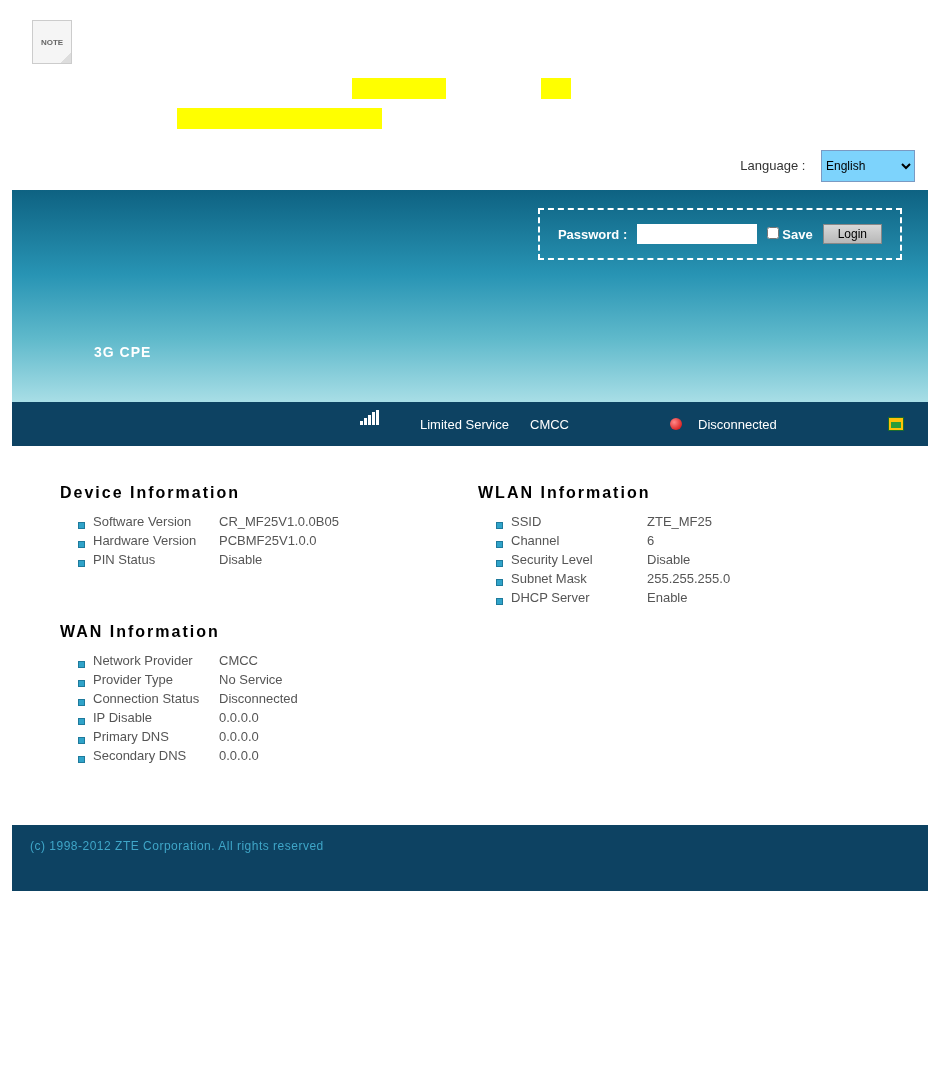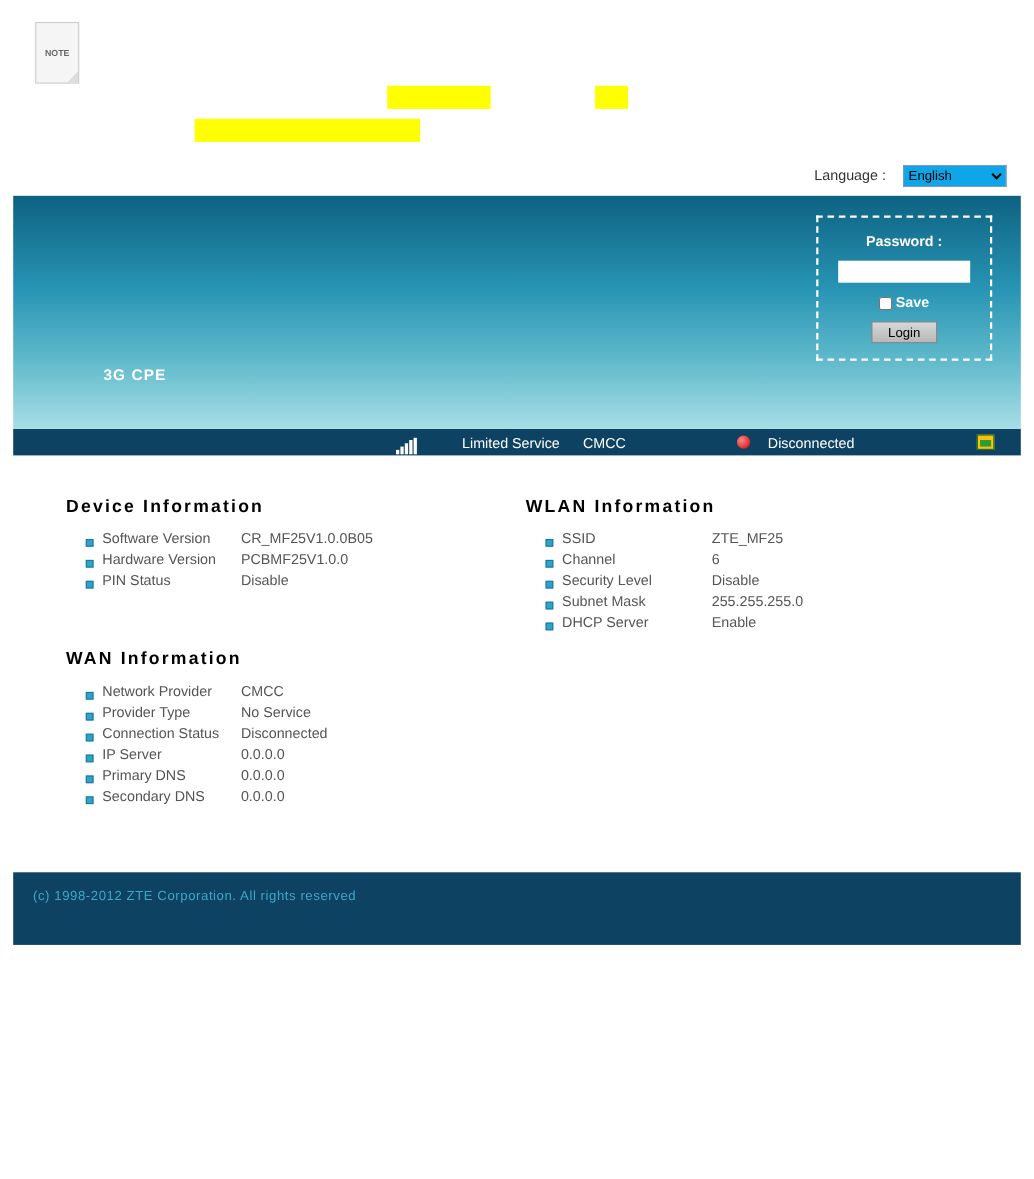--- a/index.html
+++ b/index.html
@@ -10,21 +10,21 @@
       background: #fff;
       width: 940px;
     }
     .note-area {
       padding: 20px 0 0 32px;
       height: 140px;
       position: relative;
     }
     .note-icon {
       width: 40px;
-      height: 56px;
+      height: 44px;
       background: #f5f5f5;
       border: 1px solid #ccc;
       display: flex;
       align-items: center;
       justify-content: center;
       font-size: 8px;
       color: #666;
       font-weight: bold;
       position: relative;
     }
@@ -42,61 +42,60 @@
     .hl3 { position: absolute; background: #ffff00; left: 177px; top: 108px; width: 205px; height: 21px; }
     
     .lang-row {
       text-align: right;
       padding: 10px 25px 8px 0;
       font-size: 13px;
       color: #333;
     }
     .lang-row select {
       width: 94px;
-      height: 20px;
+      height: 32px;
       font-size: 12px;
       margin-left: 12px;
       border: 1px solid #7a9ac3;
-      background: #0ea5e9;
+      background: #7dd3fc;
     }
     
     .header-band {
       margin: 0 12px;
       background: linear-gradient(#0e6282, #2894b4 40%, #5fb9cb 70%, #a8dee6);
       height: 212px;
       position: relative;
     }
     .login-box {
       position: absolute;
       right: 26px;
       top: 18px;
       border: 2px dashed #fff;
       padding: 14px 18px;
       display: flex;
       align-items: center;
       gap: 10px;
-      flex-direction: column;
     }
     .login-box .pw-label {
       color: #fff;
       font-weight: bold;
       font-size: 13px;
     }
     .login-box input[type="password"] {
       width: 120px;
       height: 20px;
       border: none;
       background: #fff;
     }
     .login-box .save-wrap {
       color: #fff;
       font-weight: bold;
       font-size: 13px;
       display: flex;
-      align-items: flex-end;
+      align-items: flex-start;
       gap: 3px;
     }
     .login-box input[type="checkbox"] {
       width: 12px;
       height: 12px;
     }
     .login-box .login-btn {
       background: linear-gradient(#d8d8d8, #b8b8b8);
       border: 1px solid #888;
       padding: 2px 14px;
@@ -109,21 +108,21 @@
       bottom: 42px;
       color: #fff;
       font-weight: bold;
       font-size: 14px;
       letter-spacing: 1px;
     }
     
     .status-bar {
       margin: 0 12px;
       background: #0d4262;
-      height: 24px;
+      height: 44px;
       display: flex;
       align-items: center;
       color: #fff;
       font-size: 13px;
       padding: 0 24px 0 340px;
       position: relative;
     }
     .status-bar .sig-icon {
       position: absolute;
       left: 348px;
@@ -325,21 +324,21 @@
       <div class="info-label">Provider Type</div>
       <div class="info-value">No Service</div>
     </div>
     <div class="info-row">
       <div class="bullet"></div>
       <div class="info-label">Connection Status</div>
       <div class="info-value">Disconnected</div>
     </div>
     <div class="info-row">
       <div class="bullet"></div>
-      <div class="info-label">IP Server</div>
+      <div class="info-label">IP Disable</div>
       <div class="info-value">0.0.0.0</div>
     </div>
     <div class="info-row">
       <div class="bullet"></div>
       <div class="info-label">Primary DNS</div>
       <div class="info-value">0.0.0.0</div>
     </div>
     <div class="info-row">
       <div class="bullet"></div>
       <div class="info-label">Secondary DNS</div>

